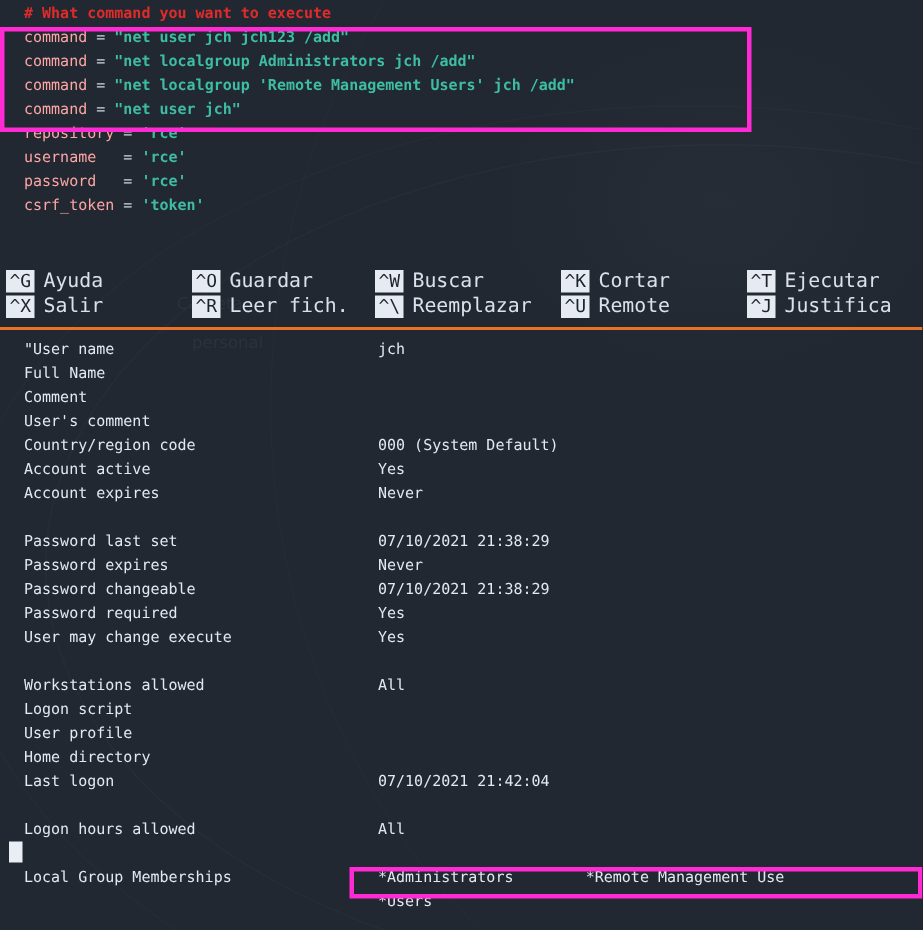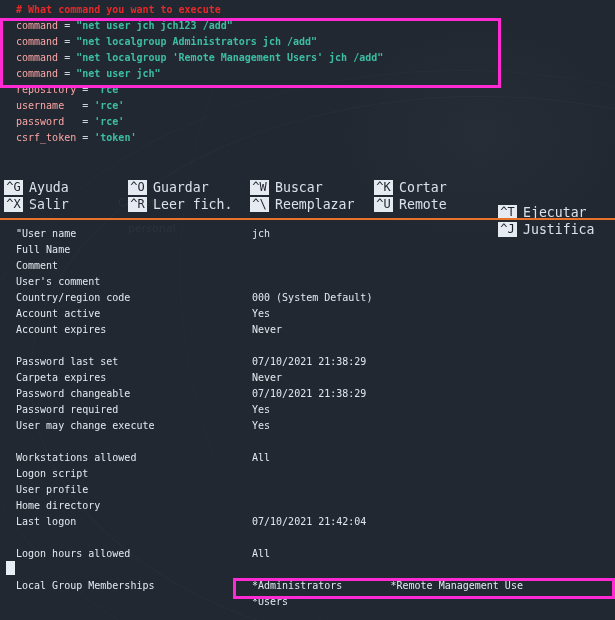--- a/index.html
+++ b/index.html
@@ -198,39 +198,39 @@
         <div class="sc-row"><span class="sc-key">^R</span><span class="sc-label">Leer fich.</span></div>
       </div>
       <div class="sc-col" style="left: 250px;">
         <div class="sc-row"><span class="sc-key">^W</span><span class="sc-label">Buscar</span></div>
         <div class="sc-row"><span class="sc-key">^\</span><span class="sc-label">Reemplazar</span></div>
       </div>
       <div class="sc-col" style="left: 374px;">
         <div class="sc-row"><span class="sc-key">^K</span><span class="sc-label">Cortar</span></div>
         <div class="sc-row"><span class="sc-key">^U</span><span class="sc-label">Remote</span></div>
       </div>
-      <div class="sc-col" style="left: 498px; margin-top: 25px;">
+      <div class="sc-col" style="left: 498px;">
         <div class="sc-row"><span class="sc-key">^T</span><span class="sc-label">Ejecutar</span></div>
         <div class="sc-row"><span class="sc-key">^J</span><span class="sc-label">Justifica</span></div>
       </div>
     </div>
 
   <div class="pane-divider"></div>
 
   <div class="pane-output">
     <div id="output-lines">
         <div class="line" style="top: 6px; position: absolute;"><span class="c-out">"User name</span><span class="c-out" style="position: absolute; left: 236px; top: 0px; white-space: pre;">jch</span></div>
         <div class="line" style="top: 22px;"><span class="c-out">Full Name</span></div>
         <div class="line" style="top: 38px;"><span class="c-out">Comment</span></div>
         <div class="line" style="top: 54px;"><span class="c-out">User's comment</span></div>
         <div class="line" style="top: 70px; position: absolute;"><span class="c-out">Country/region code</span><span class="c-out" style="position: absolute; left: 236px; top: 0px; white-space: pre;">000 (System Default)</span></div>
         <div class="line" style="top: 86px; position: absolute;"><span class="c-out">Account active</span><span class="c-out" style="position: absolute; left: 236px; top: 0px; white-space: pre;">Yes</span></div>
         <div class="line" style="top: 102px; position: absolute;"><span class="c-out">Account expires</span><span class="c-out" style="position: absolute; left: 236px; top: 0px; white-space: pre;">Never</span></div>
         <div class="line" style="top: 134px; position: absolute;"><span class="c-out">Password last set</span><span class="c-out" style="position: absolute; left: 236px; top: 0px; white-space: pre;">07/10/2021 21:38:29</span></div>
-        <div class="line" style="top: 150px; position: absolute;"><span class="c-out">Carpeta expires</span><span class="c-out" style="position: absolute; left: 236px; top: 0px; white-space: pre;">Never</span></div>
+        <div class="line" style="top: 150px; position: absolute;"><span class="c-out">Password expires</span><span class="c-out" style="position: absolute; left: 236px; top: 0px; white-space: pre;">Never</span></div>
         <div class="line" style="top: 166px; position: absolute;"><span class="c-out">Password changeable</span><span class="c-out" style="position: absolute; left: 236px; top: 0px; white-space: pre;">07/10/2021 21:38:29</span></div>
         <div class="line" style="top: 182px; position: absolute;"><span class="c-out">Password required</span><span class="c-out" style="position: absolute; left: 236px; top: 0px; white-space: pre;">Yes</span></div>
         <div class="line" style="top: 198px; position: absolute;"><span class="c-out">User may change execute</span><span class="c-out" style="position: absolute; left: 236px; top: 0px; white-space: pre;">Yes</span></div>
         <div class="line" style="top: 230px; position: absolute;"><span class="c-out">Workstations allowed</span><span class="c-out" style="position: absolute; left: 236px; top: 0px; white-space: pre;">All</span></div>
         <div class="line" style="top: 246px;"><span class="c-out">Logon script</span></div>
         <div class="line" style="top: 262px;"><span class="c-out">User profile</span></div>
         <div class="line" style="top: 278px;"><span class="c-out">Home directory</span></div>
         <div class="line" style="top: 294px; position: absolute;"><span class="c-out">Last logon</span><span class="c-out" style="position: absolute; left: 236px; top: 0px; white-space: pre;">07/10/2021 21:42:04</span></div>
         <div class="line" style="top: 326px; position: absolute;"><span class="c-out">Logon hours allowed</span><span class="c-out" style="position: absolute; left: 236px; top: 0px; white-space: pre;">All</span></div>
         <div class="line" style="top: 358px; position: absolute; text-align: center;"><span class="c-out">Local Group Memberships</span><span class="c-out" style="position: absolute; left: 236px; top: 0px; white-space: pre;">*Administrators        *Remote Management Use</span></div>

